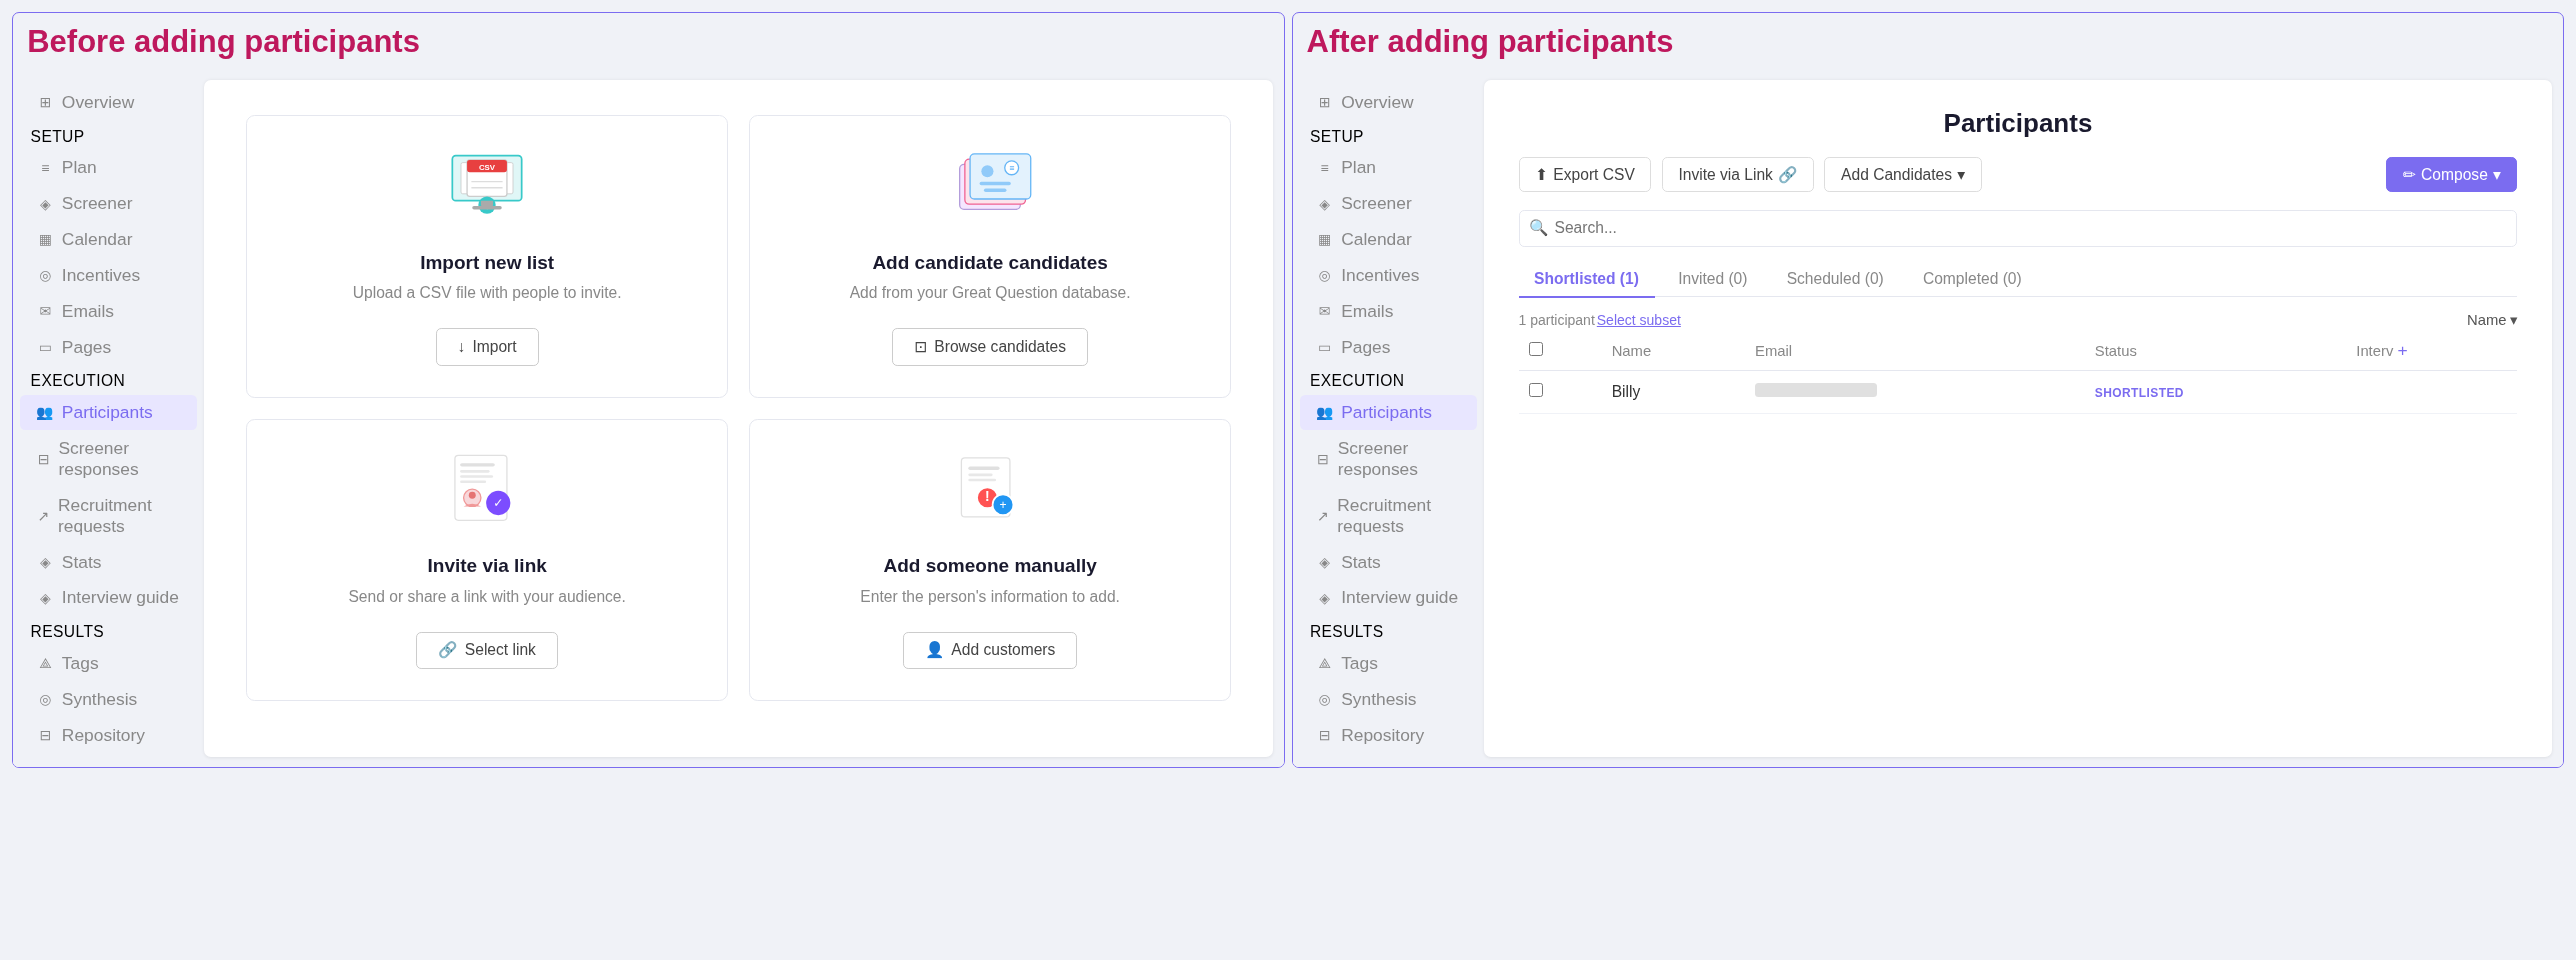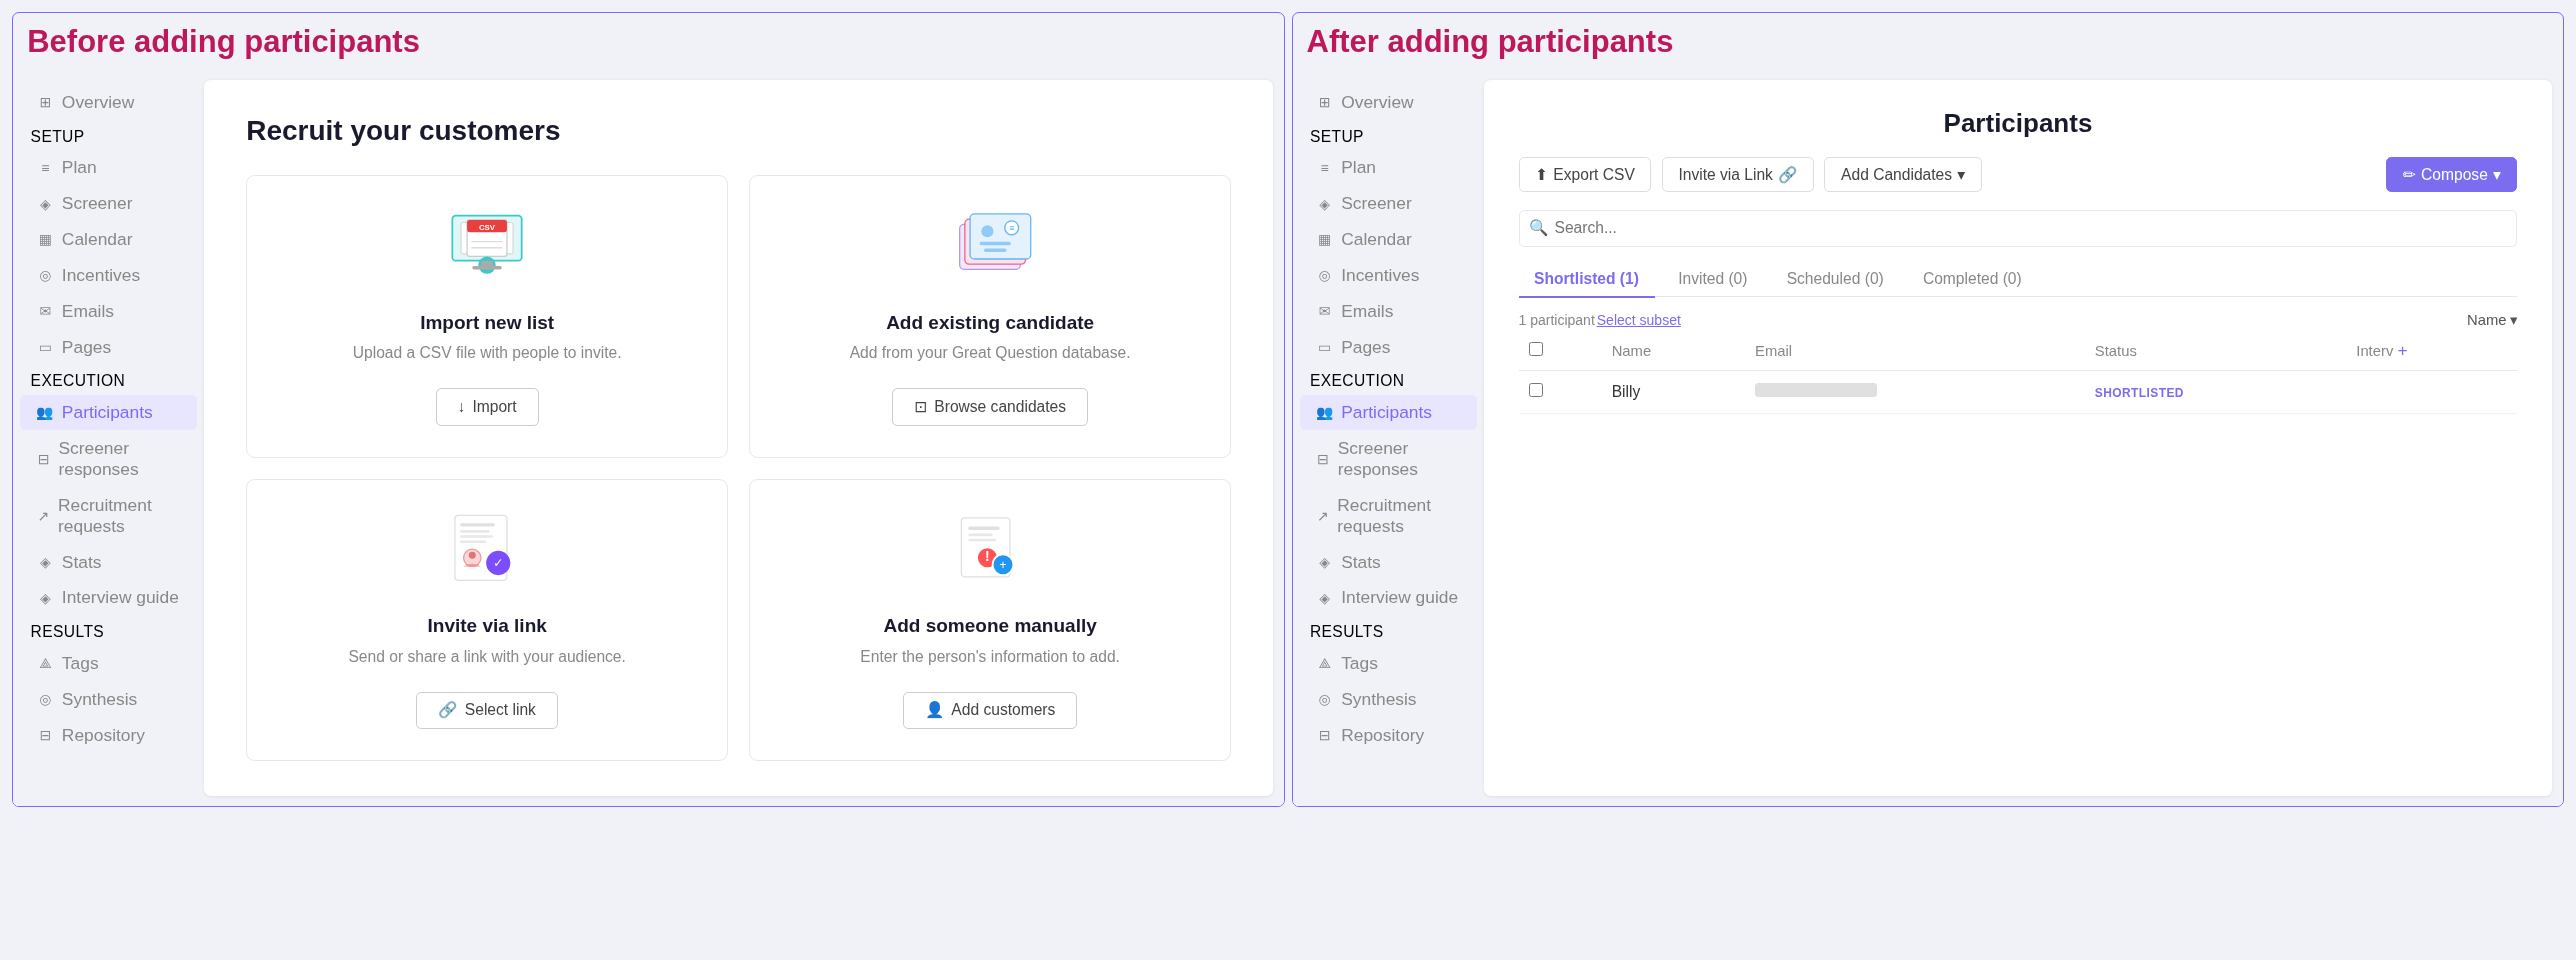--- a/index.html
+++ b/index.html
@@ -359,21 +359,20 @@
           <span class="icon">◎</span>
           <span>Synthesis</span>
         </div>
         <div class="sidebar-item">
           <span class="icon">⊟</span>
           <span>Repository</span>
         </div>
       </div>
 
       <div class="main-content">
-        <div class="page-title">Recruit your customers</div>
         <div class="cards-grid">
 
           <div class="recruit-card">
             <div class="card-illustration">
               <svg width="96" height="78" viewBox="0 0 110 90">
 
                 <rect x="15" y="10" width="80" height="52" rx="4" fill="#e0f7f7" stroke="#38c9c9" stroke-width="2"></rect>
                 <rect x="25" y="18" width="60" height="36" rx="2" fill="#fff" stroke="#ccc" stroke-width="1"></rect>
 
                 <rect x="32" y="15" width="46" height="42" rx="3" fill="#fff" stroke="#ccc" stroke-width="1.5"></rect>
@@ -405,21 +404,21 @@
                 <rect x="26" y="14" width="70" height="52" rx="5" fill="#fce4ec" stroke="#f06292" stroke-width="1.5"></rect>
                 <rect x="32" y="8" width="70" height="52" rx="5" fill="#e3f2fd" stroke="#64b5f6" stroke-width="1.5"></rect>
 
                 <circle cx="52" cy="28" r="7" fill="#90caf9"></circle>
                 <rect x="43" y="40" width="36" height="4" rx="2" fill="#90caf9"></rect>
                 <rect x="48" y="48" width="26" height="4" rx="2" fill="#90caf9"></rect>
                 <circle cx="80" cy="24" r="8" fill="#fff" stroke="#64b5f6" stroke-width="1.5"></circle>
                 <text x="80" y="28" text-anchor="middle" fill="#64b5f6" font-size="10">≡</text>
               </svg>
             </div>
-            <div class="card-title">Add existing candidate</div>
+            <div class="card-title">Add candidate candidates</div>
             <div class="card-desc">Add from your Great Question database.</div>
             <button class="card-btn">
               <span>⊡</span>
               <span>Browse candidates</span>
             </button>
           </div>
 
           <div class="recruit-card">
             <div class="card-illustration">
               <svg width="96" height="78" viewBox="0 0 110 90">

